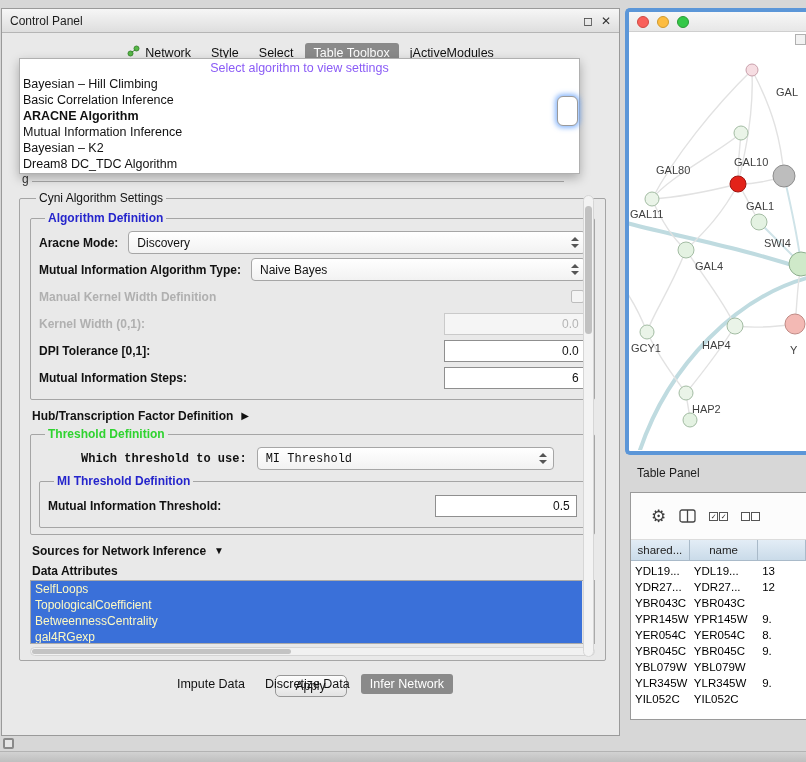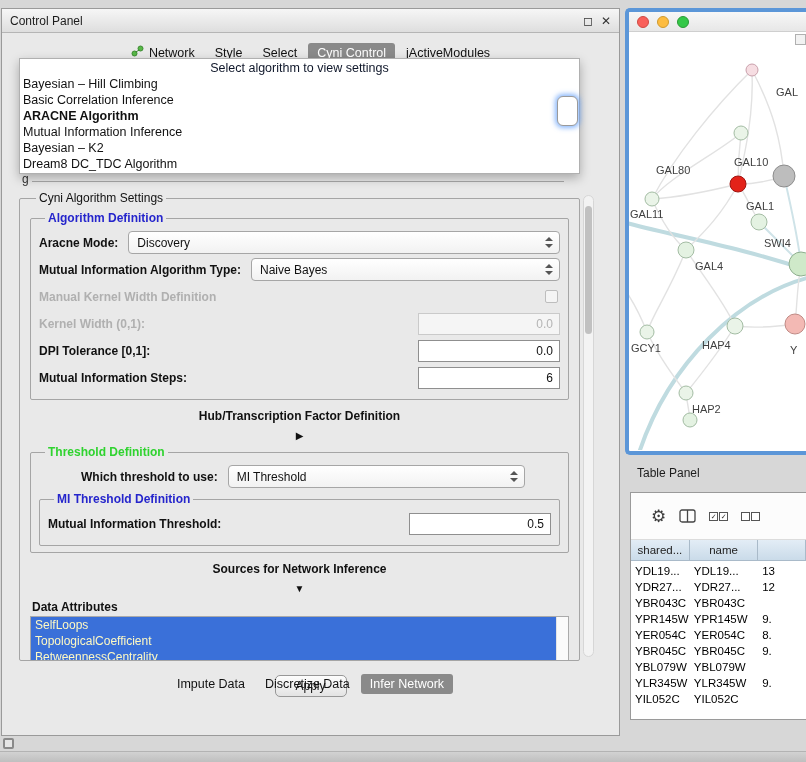--- a/index.html
+++ b/index.html
@@ -28,21 +28,21 @@
 
   .cp-tabs { display:flex; justify-content:center; gap:2px; padding-top:9px; align-items:center; }
   .cp-tab { padding:3px 9px; border-radius:3px; font-size:12.5px; color:#111;
     display:flex; gap:5px; align-items:center; white-space:nowrap; }
   .cp-tab.selected { background:#8a8a8a; color:#fff; }
 
   
   .algo-popup { position:absolute; left:17px; top:49px; width:561px; background:#fff;
     border:1px solid #b0b0b0; box-shadow:0 4px 10px rgba(0,0,0,.28); z-index:30; padding:1px 0; }
   .algo-popup .row { height:16px; line-height:16px; padding:0 3px; font-size:12.5px; white-space:nowrap; }
-  .algo-popup .placeholder { color:#0f172a; text-align:center; }
+  .algo-popup .placeholder { color:#8b5cf6; text-align:center; }
   .algo-popup .bold { font-weight:bold; }
   .combo-fragment { position:absolute; right:1px; top:37px; width:21px; height:30px;
     border:1px solid #9a9a9a; border-radius:6px; background:#fff;
     box-shadow:0 0 5px 2px rgba(100,160,250,.75); }
 
   
   .obscured-g { position:absolute; left:20px; top:163px; font-size:12px; color:#333; z-index:1; }
   .obscured-line { position:absolute; left:30px; top:172px; width:532px; border-top:1px solid #a8a8a8; z-index:1; }
 
   
@@ -52,41 +52,41 @@
     padding:2px 10px 6px; overflow:hidden; background:#e9e9e9; }
   .inner-fs { width:100%; padding:2px 8px 6px; margin-top:4px; }
   legend.blue { color:#2525cc; font-weight:bold; }
   legend.green { color:#2fd32f; font-weight:bold; }
 
   .form-row { display:flex; align-items:center; margin:4px 0; min-height:23px; }
   .form-row label { font-weight:bold; font-size:12px; white-space:nowrap; }
   label.disabled { color:#b0b0b0; }
   .grow { flex:1; margin-left:10px; }
   .spacer { flex:1; }
-  .indent { padding-left:42px; }
+  .indent { padding-left:42px;font-family:Liberation Mono, monospace; }
 
   .combo { display:flex; align-items:center; height:23px;
     background:linear-gradient(#ffffff,#f2f2f2); border:1px solid #a6a6a6;
     border-radius:4px; padding:0 6px 0 8px; font-size:12px; }
   .combo .combo-text { flex:1; white-space:nowrap; overflow:hidden; }
   .stepper { width:8px; height:13px; position:relative; margin-left:6px; }
   .stepper::before { content:""; position:absolute; top:1px; left:0;
     border-left:4px solid transparent; border-right:4px solid transparent; border-bottom:4px solid #555; }
   .stepper::after { content:""; position:absolute; bottom:1px; left:0;
     border-left:4px solid transparent; border-right:4px solid transparent; border-top:4px solid #555; }
 
   .field { height:22px; border:1px solid #8f8f8f; background:#fff; font-size:12px;
     display:flex; align-items:center; justify-content:flex-end; padding:0 6px; width:142px; }
   .field.disabled { background:#f5f5f5; color:#b4b4b4; border-color:#cacaca; }
   .checkbox { width:13px; height:13px; border:1px solid #bdbdbd; background:#f4f4f4;
     border-radius:2px; margin-right:2px; }
   .combo-mid { width:297px; margin-left:10px; margin-right:32px; }
 
   .disclosure-row { display:flex; align-items:center; gap:8px; margin:9px 2px 4px;
-    font-weight:bold; font-size:12px;flex-direction:column; }
+    font-weight:bold; font-size:12px; }
   .tri { font-size:10px; line-height:10px; color:#111; }
 
   .attr-label { font-weight:bold; font-size:12px; margin:6px 2px 2px; }
   .attr-list { height:64px; border:1px solid #aaa; background:#fff; overflow:hidden; position:relative; }
   .attr-row { height:16px; line-height:16px; background:#3a70d9; color:#fef9c3;
     font-size:12px; padding-left:4px; width:calc(100% - 12px); white-space:nowrap; }
   .attr-vscroll { position:absolute; right:0; top:0; width:12px; height:100%;
     background:#fafafa; border-left:1px solid #e4e4e4; }
   .attr-hscroll { height:9px; background:#f1f1f1; border:1px solid #d4d4d4;
     border-radius:5px; margin-top:3px; position:relative; }
@@ -163,21 +163,21 @@
           </svg></span>
         <span>Network</span>
       </div>
       <div class="cp-tab">
         <span>Style</span>
       </div>
       <div class="cp-tab">
         <span>Select</span>
       </div>
       <div class="cp-tab selected">
-        <span>Cyni Control</span>
+        <span>Table Toolbox</span>
       </div>
       <div class="cp-tab">
         <span>jActiveModules</span>
       </div>
     </div>
 
   <div class="obscured-g">g</div>
   <div class="obscured-line"></div>
 
   <fieldset class="settings-fs">

